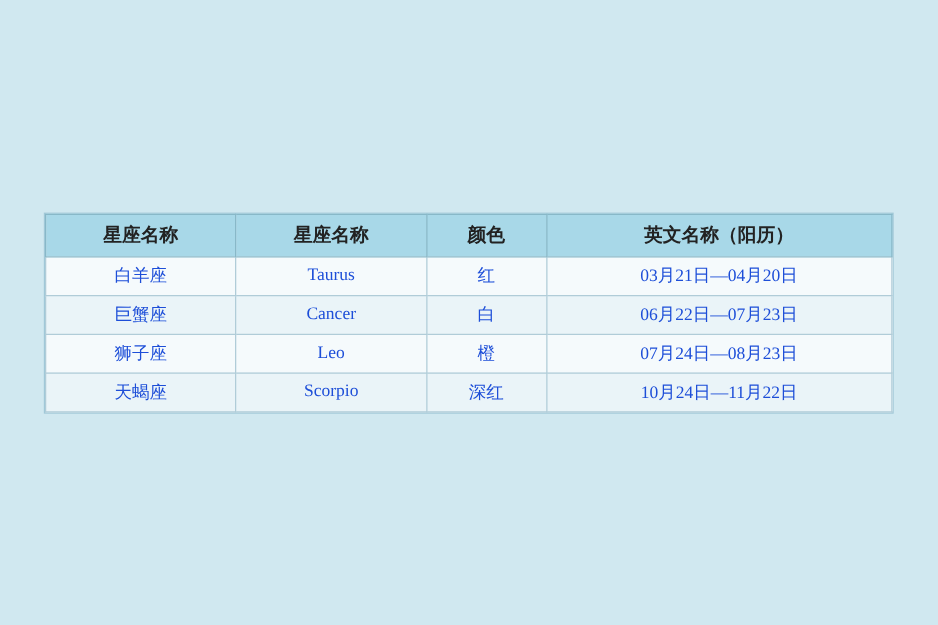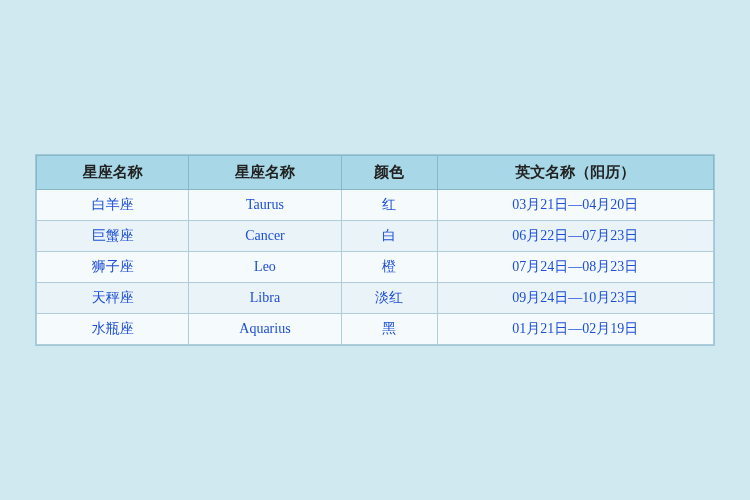--- a/index.html
+++ b/index.html
@@ -80,26 +80,20 @@
           <td>白</td>
           <td>06月22日—07月23日</td>
         </tr>
         <tr>
           <td>狮子座</td>
           <td>Leo</td>
           <td>橙</td>
           <td>07月24日—08月23日</td>
         </tr>
         <tr>
-          <td>天秤座</td>
-          <td>Libra</td>
-          <td>淡红</td>
-          <td>09月24日—10月23日</td>
-        </tr>
-        <tr>
-          <td>水瓶座</td>
-          <td>Aquarius</td>
-          <td>黑</td>
-          <td>01月21日—02月19日</td>
+          <td>天蝎座</td>
+          <td>Scorpio</td>
+          <td>深红</td>
+          <td>10月24日—11月22日</td>
         </tr>
       </tbody>
   </table>
 </div>
 
 </body></html>

